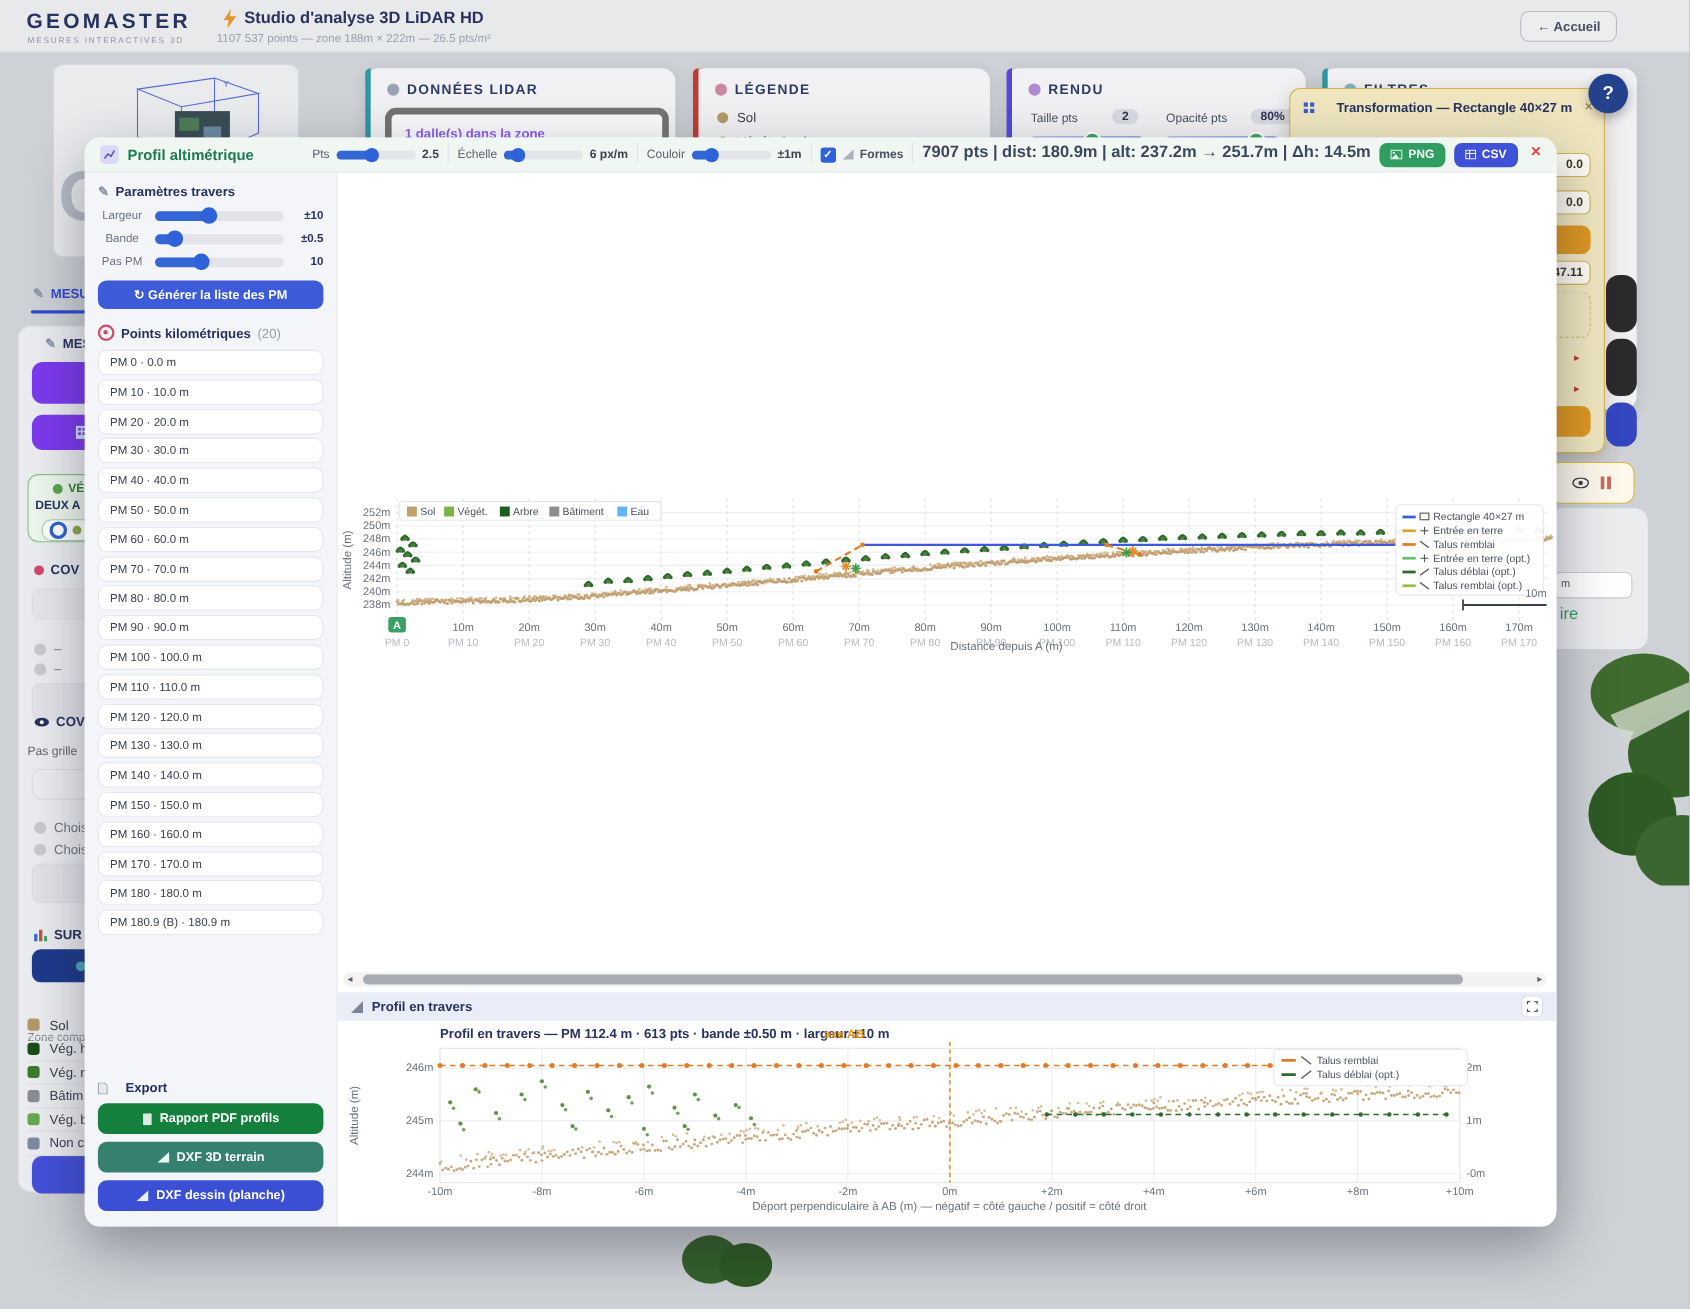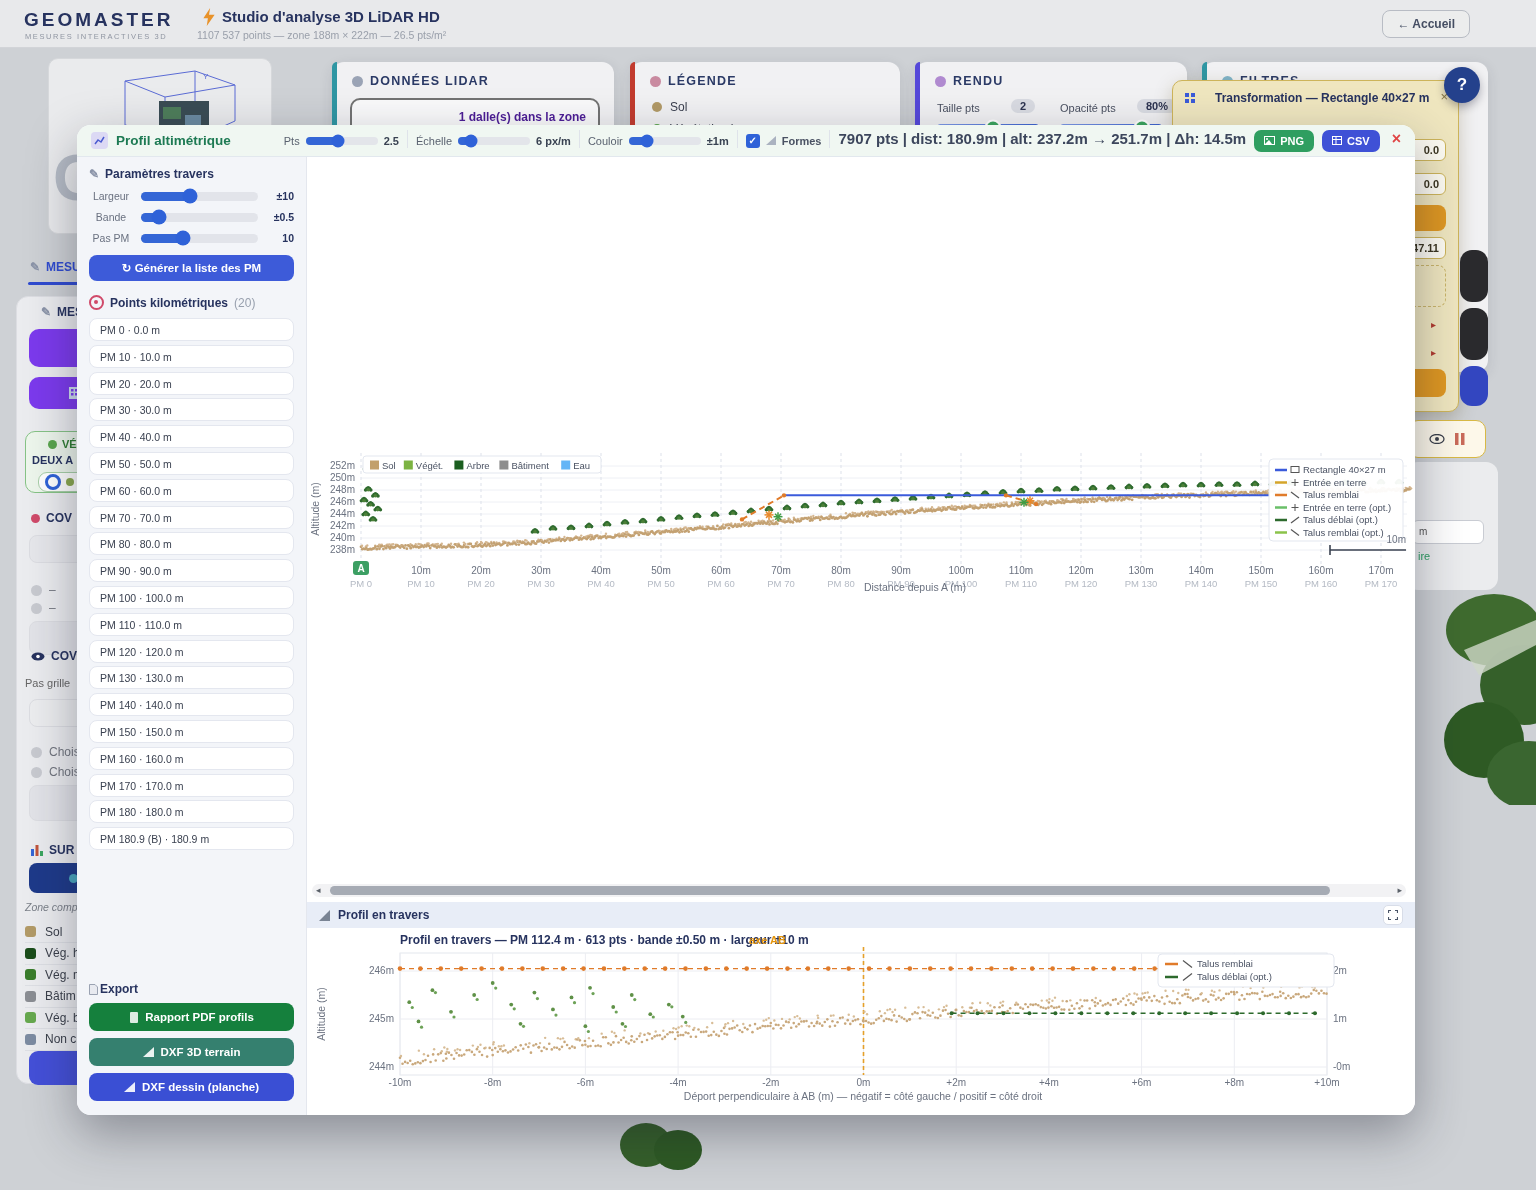--- a/index.html
+++ b/index.html
@@ -16,22 +16,22 @@
   .app-stats{position:absolute;left:197px;top:29px;font-size:10.5px;color:#9aa0ab;}
   .home-btn{position:absolute;right:66px;top:10px;height:28px;padding:0 14px;background:#eceded;
             border:1px solid #b8bcc4;border-radius:8px;font-size:12px;font-weight:bold;color:#454e63;
             font-family:inherit;}
   
   .bg-card{position:absolute;background:#f1f1f3;border-radius:12px;box-shadow:0 4px 14px rgba(40,45,60,.12);}
   .bg-card .accent{position:absolute;left:0;top:0;bottom:0;width:5px;border-radius:12px 0 0 12px;}
   .bg-card .hdr{position:absolute;left:20px;top:12px;font-size:12.5px;font-weight:bold;
                 letter-spacing:1.2px;color:#2b3a66;display:flex;align-items:center;gap:7px;}
   .ic-dot{display:inline-block;width:11px;height:11px;border-radius:50%;}
-  .inner-card{position:absolute;left:18px;top:36px;background:#fafafb;border:2px solid #737373;
-              border-radius:10px;padding:10px 12px;font-size:12px;font-weight:bold;color:#4c1d95;text-align:right;}
+  .inner-card{position:absolute;left:18px;top:36px;background:#fafafb;border:6px solid #737373;
+              border-radius:10px;padding:10px 12px;font-size:12px;font-weight:bold;color:#8b5cf6;}
   .leg-row{display:flex;align-items:center;gap:8px;font-size:12px;color:#3a3f4e;margin-bottom:8px;}
   .leg-swatch{width:10px;height:10px;border-radius:50%;}
   .rendu-lbl{font-size:11px;color:#4a5060;}
   .pill{background:#d9dbe2;border-radius:8px;font-size:11px;font-weight:bold;color:#2c3350;
         padding:1px 9px;}
   .mini-grad{position:relative;height:7px;border-radius:4px;background:linear-gradient(90deg,#7f9be8,#3c63d0);}
   .mini-grad .gknob{position:absolute;top:50%;transform:translate(-50%,-50%);width:13px;height:13px;
         border-radius:50%;background:#3ba55f;border:2px solid #fff;}
   
   .transfo{position:absolute;left:1172px;top:80px;width:285px;height:330px;background:#efe6bf;
@@ -50,41 +50,41 @@
             align-items:center;justify-content:center;box-shadow:0 4px 10px rgba(0,0,30,.3);}
   .pill-frag{position:absolute;border-radius:12px;}
   .eye-box{position:absolute;left:1408px;top:420px;width:76px;height:36px;background:#fdf8ea;
            border:1.5px solid #d8b945;border-radius:10px;display:flex;align-items:center;
            justify-content:center;gap:10px;}
   .low-frag{position:absolute;left:1406px;top:462px;width:92px;height:128px;background:#ebecee;
             border-radius:12px;}
   .low-input{position:absolute;left:6px;top:58px;width:64px;height:22px;background:#fff;
              border:1px solid #c9ccd3;border-radius:6px;font-size:10px;color:#555;line-height:22px;
              padding-left:6px;}
-  .low-link{position:absolute;left:12px;top:88px;font-size:11px;color:#2e9e63;}
+  .low-link{position:absolute;left:12px;top:88px;font-size:15px;color:#2e9e63;}
   
   .thumb-card{position:absolute;left:48px;top:58px;width:222px;height:174px;background:#eaebed;
               border:1px solid #d6d8db;border-radius:10px;}
   .big-g{position:absolute;left:4px;top:82px;font-size:64px;font-weight:bold;color:#b6bcc6;}
   .mes-tab{position:absolute;left:30px;top:260px;font-size:12px;font-weight:bold;color:#2f4bd0;
            display:flex;gap:6px;align-items:center;}
   .mes-underline{position:absolute;left:28px;top:282px;width:112px;height:3px;background:#2f4bd0;border-radius:2px;}
   .mes-panel{position:absolute;left:16px;top:296px;width:300px;height:786px;background:#ebecef;
              border:1px solid #dcdde2;border-radius:12px;}
   .mp{position:absolute;box-sizing:border-box;}
   .mp-head{font-size:12px;font-weight:bold;color:#27335f;display:flex;gap:6px;align-items:center;}
   .purple{background:#7c3aed;border-radius:10px;color:#fff;font-size:13px;font-weight:bold;
           display:flex;align-items:center;padding-left:56px;}
   .veg-box{border:1.5px solid #86c386;background:#edf6ec;border-radius:10px;}
   .gray-btn{background:#e6e7eb;border-radius:8px;border:1px solid #dcdde2;}
   .radio-row{font-size:12px;color:#71757e;display:flex;gap:7px;align-items:center;}
   .radio-dot{width:11px;height:11px;border-radius:50%;background:#c8cad0;display:inline-block;}
   .navy-btn{background:#1e3a8a;border-radius:8px;color:#dce4f5;font-size:11px;font-weight:bold;
             display:flex;align-items:center;padding-left:40px;}
-  .zone-note{font-style:italic;font-size:10.5px;color:#7b8089;}
+  .zone-note{font-size:10.5px;color:#7b8089;margin-top:36px;}
   .bg-leg-row{position:absolute;display:flex;gap:9px;align-items:center;font-size:12px;color:#3a3f4a;
               border-bottom:1px solid #dddfe4;height:21px;width:270px;}
   .bg-leg-sw{width:11px;height:11px;border-radius:3px;}
   .blue-frag-btn{background:#4450d8;border-radius:9px;}
   .csv-bottom{position:absolute;left:2px;top:1140px;width:315px;height:36px;background:#2c3f92;
               border:none;border-radius:10px;color:#fff;font-size:13px;font-weight:bold;
               display:flex;align-items:center;justify-content:center;gap:8px;font-family:inherit;
               box-shadow:0 4px 10px rgba(20,25,60,.3);}
   
   .modal{position:absolute;left:77px;top:125px;width:1338px;height:990px;background:#fff;
@@ -131,21 +131,21 @@
   .pk-title{font-size:12px;font-weight:bold;color:#27335f;display:flex;gap:6px;align-items:center;
             margin-bottom:8px;}
   .pk-count{color:#98a0ae;font-weight:normal;}
   .target-icon{width:11px;height:11px;border:2px solid #d04a6a;border-radius:50%;position:relative;}
   .target-icon:after{content:"";position:absolute;left:2.5px;top:2.5px;width:4px;height:4px;
             border-radius:50%;background:#d04a6a;}
   .pm-item{display:block;width:100%;height:23px;line-height:22px;background:#fff;
            border:1px solid #e4e7ef;border-radius:8px;margin-bottom:3.8px;font-size:10.5px;
            color:#3a4150;text-align:left;padding:0 10px;box-sizing:border-box;font-family:inherit;}
   .exp-block{position:absolute;left:12px;right:12px;bottom:14px;}
-  .exp-title{font-size:12px;font-weight:bold;color:#27335f;display:flex;gap:2px;align-items:center;}
+  .exp-title{font-size:12px;font-weight:bold;color:#27335f;display:flex;gap:16px;align-items:center;}
   .exp-btn{display:flex;align-items:center;justify-content:center;gap:7px;width:100%;height:28px;
            border:none;border-radius:8px;color:#fff;font-size:11.5px;font-weight:bold;margin-top:7px;
            font-family:inherit;}
   .modal-main{position:absolute;left:230px;top:32px;right:0;bottom:0;background:#fff;}
   #chart1{position:absolute;left:0;top:0;}
   #chart2{position:absolute;left:0;top:771px;}
   #chart1 text,#chart2 text{font-family:"Liberation Sans",sans-serif;}
   .tx1{font-size:10px;fill:#6b7280;}
   .tx2{font-size:9.5px;fill:#b4bac4;}
   .tx3{font-size:9.5px;fill:#4a5263;}

